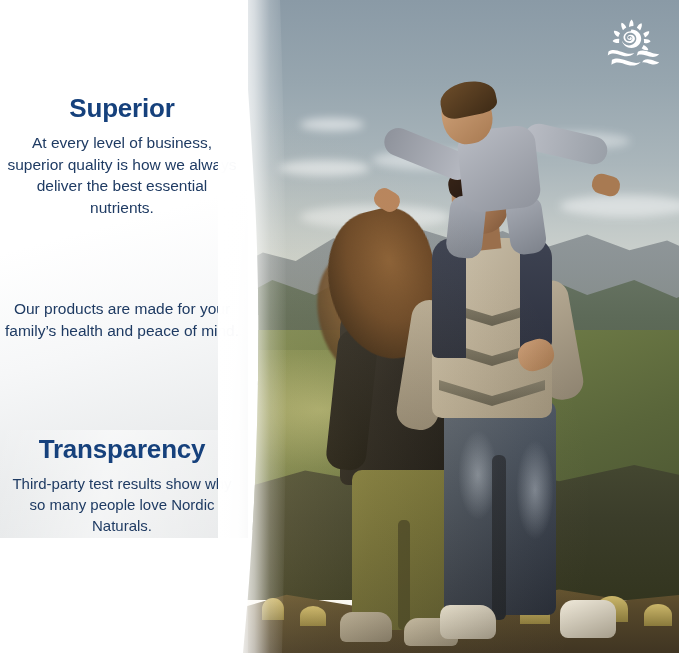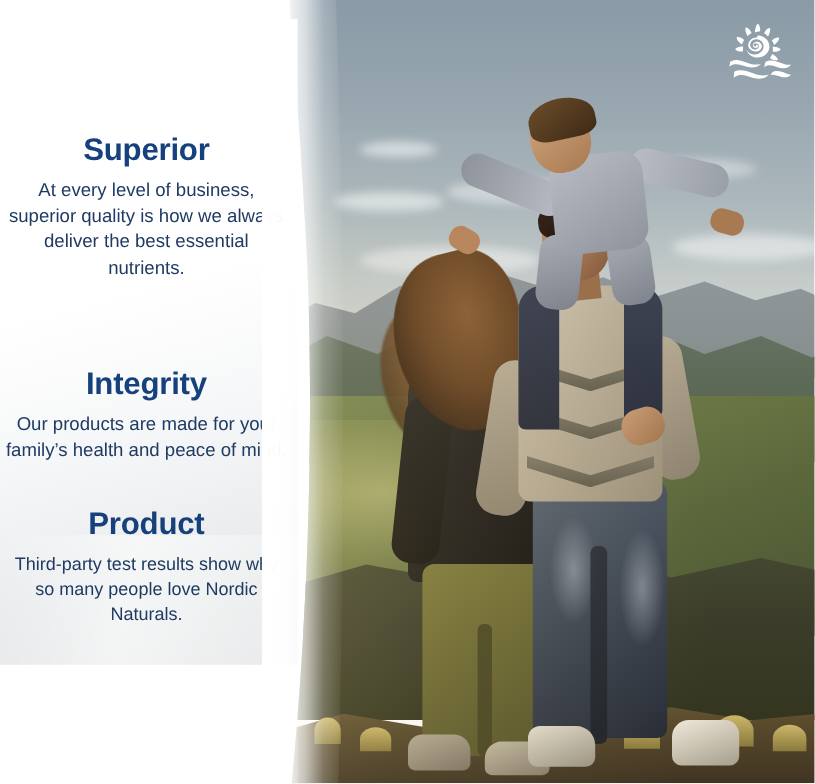--- a/index.html
+++ b/index.html
@@ -287,21 +287,20 @@
     background:linear-gradient(90deg, rgba(255,255,255,1) 0%, rgba(255,255,255,.96) 28%, rgba(255,255,255,.65) 52%, rgba(255,255,255,.22) 74%, rgba(255,255,255,0) 100%);
     -webkit-clip-path: path("M 0,0 L 62,0 C 66,120 72,330 64,653 L 0,653 Z");
     clip-path: path("M 0,0 L 62,0 C 66,120 72,330 64,653 L 0,653 Z");
     pointer-events:none;
   }
 
   
   #panel {
     position:absolute; left:0; top:0; width:248px; height:538px;
     background:linear-gradient(165deg,#ffffff 0%, #ffffff 42%, #f6f7f8 62%, #e9ebec 82%, #e2e4e5 100%);
-    margin-top:16px;
   }
   #panel-sheen {
     position:absolute; left:0; top:430px; width:248px; height:223px;
     background:linear-gradient(100deg, rgba(255,255,255,.0) 0%, rgba(255,255,255,.55) 40%, rgba(255,255,255,.15) 100%);
     pointer-events:none;
   }
 
   .block { position:absolute; width:236px; left:4px; text-align:center; }
   .block h2 {
     color:#16417c;
@@ -401,26 +400,26 @@
 
   <div id="panel">
     <div id="panel-sheen"></div>
 
     <div class="block" id="block-1">
       <h2><span>Superior</span><br></h2>
       <p>At every level of business, superior quality is how we always deliver the best essential nutrients.</p>
     </div>
 
     <div class="block" id="block-2">
-      <h2><br><span>Integrity</span></h2>
+      <h2><br></h2>
       <p>Our products are made for your family’s health and peace of mind.</p>
     </div>
 
     <div class="block" id="block-3">
-      <h2><span>Product</span><br></h2>
+      <h2><br><span>Transparency</span></h2>
       <p>Third-party test results show why so many people love Nordic Naturals.</p>
     </div>
   </div>
 
   <div id="edge-fade"></div>
 
   <svg id="logo" viewBox="0 0 56 50">
     <g fill="#ffffff">
 
       <path d="M27.5 1.5c1.6 1.4 2.3 4 1.9 6.6-1.6.1-3.1.4-4.4 1 .1-2.9.9-6 2.5-7.6z"></path>

